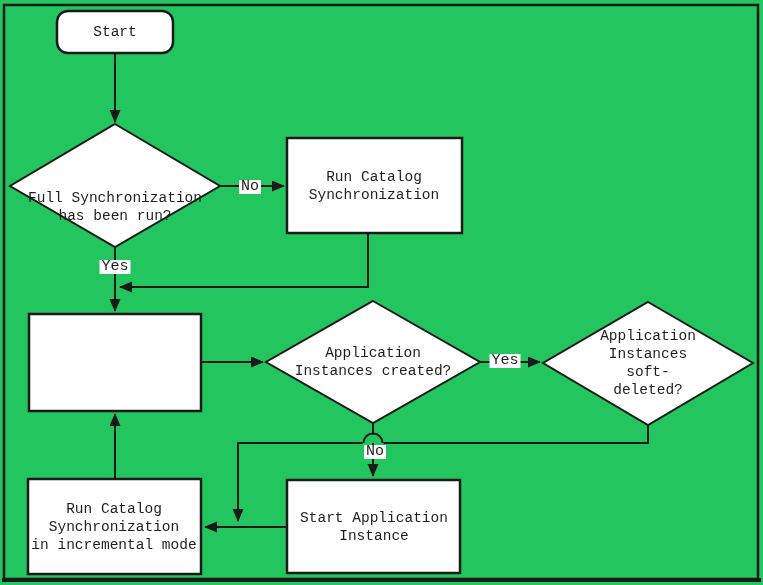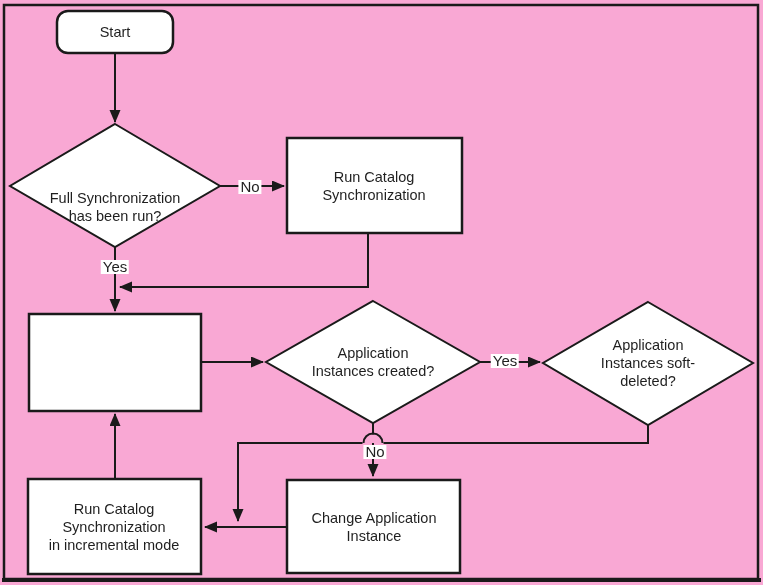--- a/index.html
+++ b/index.html
@@ -1,21 +1,21 @@
 <!DOCTYPE html>
 <html><head>
 <meta charset="utf-8">
 <style>
   html, body { margin: 0; padding: 0; background: #ffffff; }
   .canvas {
     position: relative;
     width: 763px;
     height: 585px;
-    background: #f9a8d4;
-    font-family: Liberation Sans, sans-serif;
+    background: #22c55e;
+    font-family: Liberation Mono, monospace;
     color: #1f1f1f;
     overflow: hidden;
   }
   svg.layer {
     position: absolute;
     left: 0; top: 0;
     width: 763px; height: 585px;
   }
   .node-label {
     position: absolute;
@@ -83,21 +83,21 @@
   <div class="node-label" style="left:115px; top:32px;">Start</div>
   <div class="node-label" style="left:115px; top:186px;margin-top:21px;">Full Synchronization
 has been run?</div>
   <div class="node-label" style="left:374px; top:186px;">Run Catalog
 Synchronization</div>
   <div class="node-label" style="left:373px; top:362px;">Application
 Instances created?</div>
   <div class="node-label" style="left:648px; top:363px;">Application
 Instances soft-
 deleted?</div>
-  <div class="node-label" style="left:374px; top:527px;">Change Application
+  <div class="node-label" style="left:374px; top:527px;">Start Application
 Instance</div>
   <div class="node-label" style="left:114px; top:527px;">Run Catalog
 Synchronization
 in incremental mode</div>
 
   <div class="edge-label" style="left:250px; top:187px;">No</div>
   <div class="edge-label" style="left:115px; top:267px;">Yes</div>
   <div class="edge-label" style="left:505px; top:361px;">Yes</div>
   <div class="edge-label" style="left:375px; top:452px;">No</div>
 

